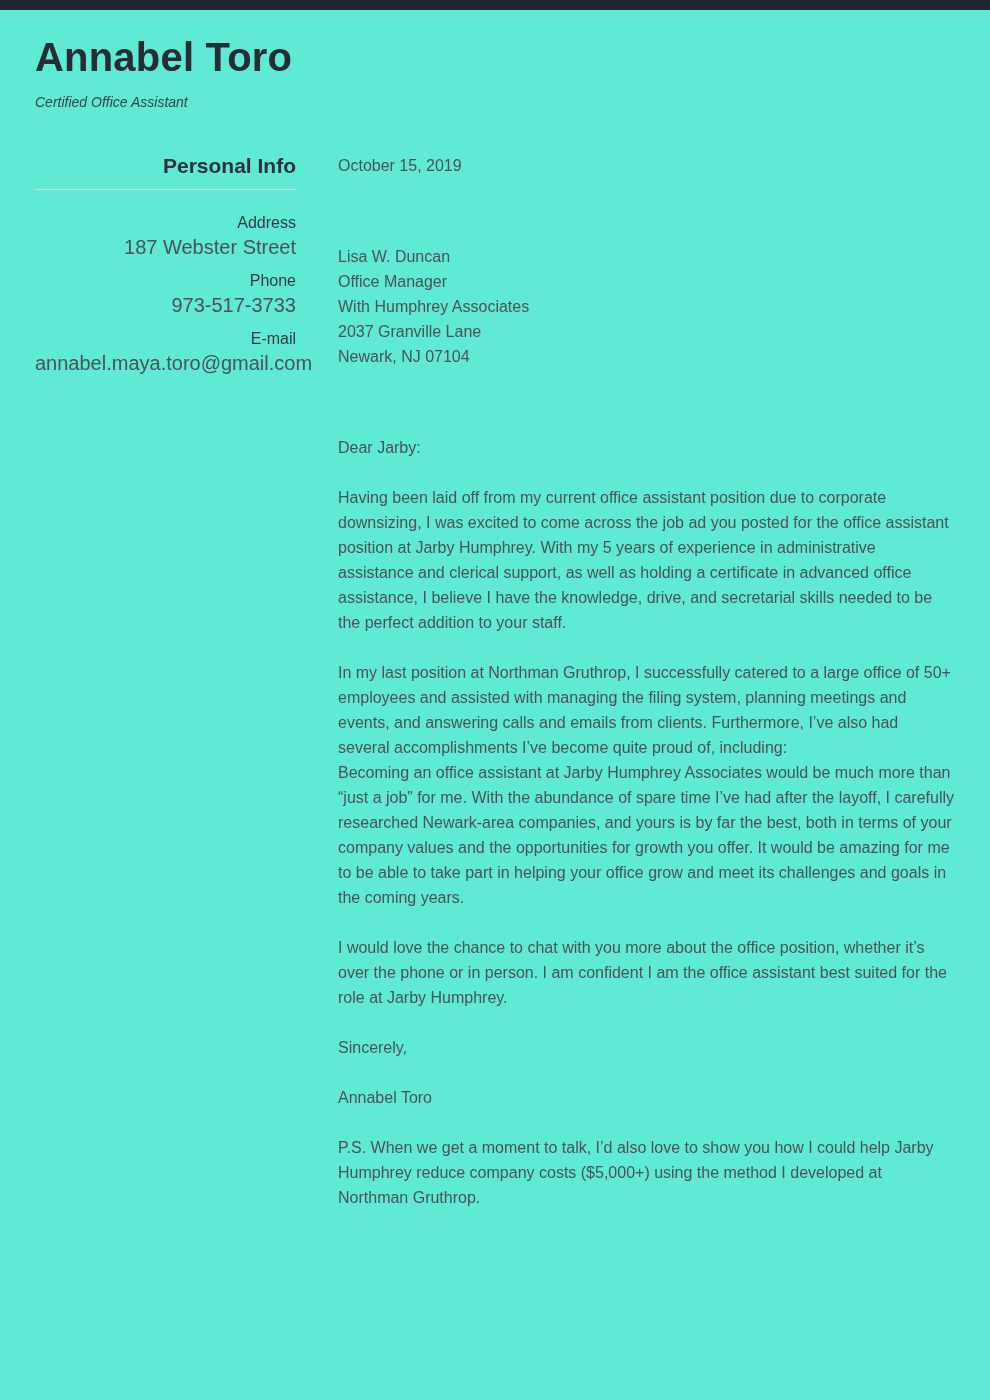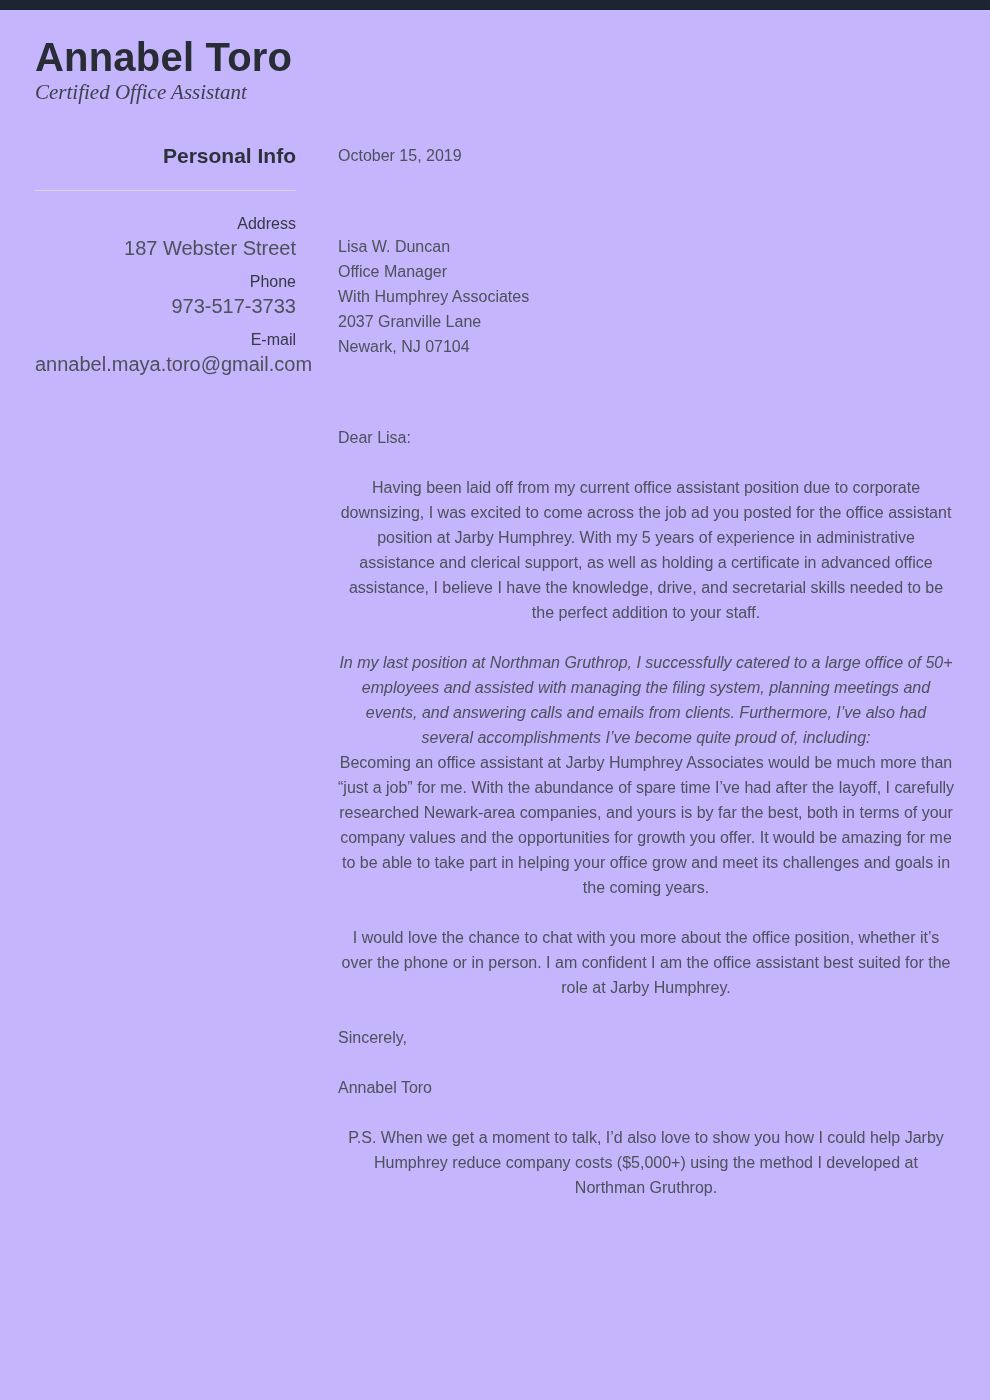--- a/index.html
+++ b/index.html
@@ -1,61 +1,60 @@
 <!DOCTYPE html>
 <html><head>
 <meta charset="utf-8">
 <style>
   * { margin: 0; padding: 0; box-sizing: border-box; }
   html, body { background: #ffffff; }
   .page {
     width: 990px;
     height: 1400px;
-    background: #c4b5fd;
+    background: #5eead4;
     position: relative;
     font-family: "Liberation Sans", sans-serif;
     overflow: hidden;
   }
   .topbar {
     height: 10px;
     width: 100%;
     background: #1e2532;
   }
   .header { padding: 25px 0 0 35px; }
   .name {
     font-size: 40px;
     font-weight: bold;
     color: #272c35;
     line-height: 44px;
     letter-spacing: 0.2px;
   }
   .subtitle {
     font-style: italic;
-    font-size: 21px;
+    font-size: 14px;
     color: #3c414b;
     line-height: 26px;
-    margin-top: 0;
-    font-family: Liberation Serif, serif;
+    margin-top: 10px;
   }
   .content {
     display: flex;
     padding-left: 35px;
     margin-top: 38px;
   }
   .sidebar {
     width: 261px;
     flex-shrink: 0;
     text-align: right;
   }
   .sidebar-heading {
     font-size: 21px;
     font-weight: bold;
     color: #2c313b;
     line-height: 26px;
-    padding-bottom: 21px;
+    padding-bottom: 10px;
     border-bottom: 1px solid #d8d8d8;
     margin-bottom: 20px;
   }
   .info-group { margin-bottom: 8px; }
   .info-label {
     font-weight: normal;
     font-size: 16px;
     color: #343944;
     line-height: 25px;
   }
@@ -67,22 +66,22 @@
   .letter {
     margin-left: 42px;
     width: 616px;
     font-size: 16px;
     color: #4c515a;
     line-height: 25px;
   }
   .date-line { margin-bottom: 66px; }
   .recipient-block { margin-bottom: 66px; }
   .salutation { margin-bottom: 25px; }
-  .para { margin-bottom: 25px; text-align: center; }
-  .para.tight { margin-bottom: 0; font-style: italic; }
+  .para { margin-bottom: 25px; }
+  .para.tight { margin-bottom: 0; }
   ul.bullets { list-style: none; margin-bottom: 25px; }
   ul.bullets li {
     position: relative;
     padding-left: 13px;
   }
   ul.bullets li::before {
     content: "\2022";
     position: absolute;
     left: 1px;
   }
@@ -126,21 +125,21 @@
       <div class="date-line">October 15, 2019</div>
 
       <div class="recipient-block">
         <div>Lisa W. Duncan</div>
         <div>Office Manager</div>
         <div>With Humphrey Associates</div>
         <div>2037 Granville Lane</div>
         <div>Newark, NJ 07104</div>
       </div>
 
-      <p class="salutation">Dear Lisa:</p>
+      <p class="salutation">Dear Jarby:</p>
 
       <p class="para">Having been laid off from my current office assistant position due to corporate downsizing, I was excited to come across the job ad you posted for the office assistant position at Jarby Humphrey. With my 5 years of experience in administrative assistance and clerical support, as well as holding a certificate in advanced office assistance, I believe I have the knowledge, drive, and secretarial skills needed to be the perfect addition to your staff.</p>
 
       <p class="para tight">In my last position at Northman Gruthrop, I successfully catered to a large office of 50+ employees and assisted with managing the filing system, planning meetings and events, and answering calls and emails from clients. Furthermore, I’ve also had several accomplishments I’ve become quite proud of, including:</p>
 
 
       <p class="para">Becoming an office assistant at Jarby Humphrey Associates would be much more than “just a job” for me. With the abundance of spare time I’ve had after the layoff, I carefully researched Newark-area companies, and yours is by far the best, both in terms of your company values and the opportunities for growth you offer. It would be amazing for me to be able to take part in helping your office grow and meet its challenges and goals in the coming years.</p>
 
       <p class="para">I would love the chance to chat with you more about the office position, whether it’s over the phone or in person. I am confident I am the office assistant best suited for the role at Jarby Humphrey.</p>
 

